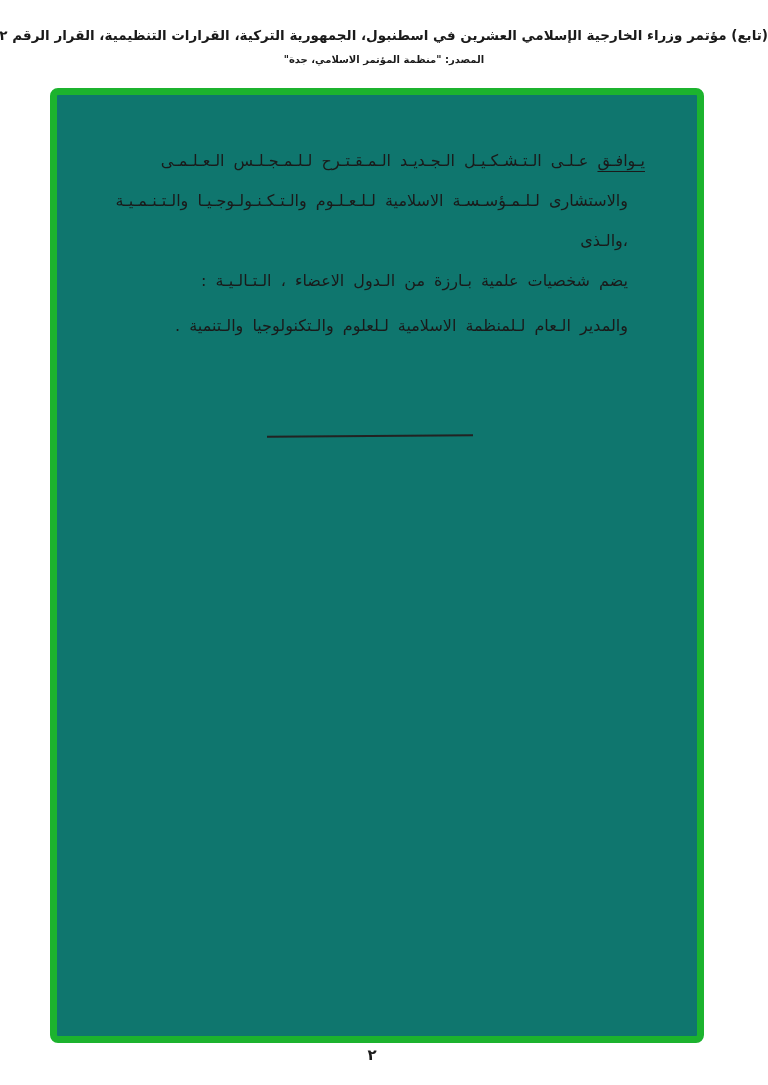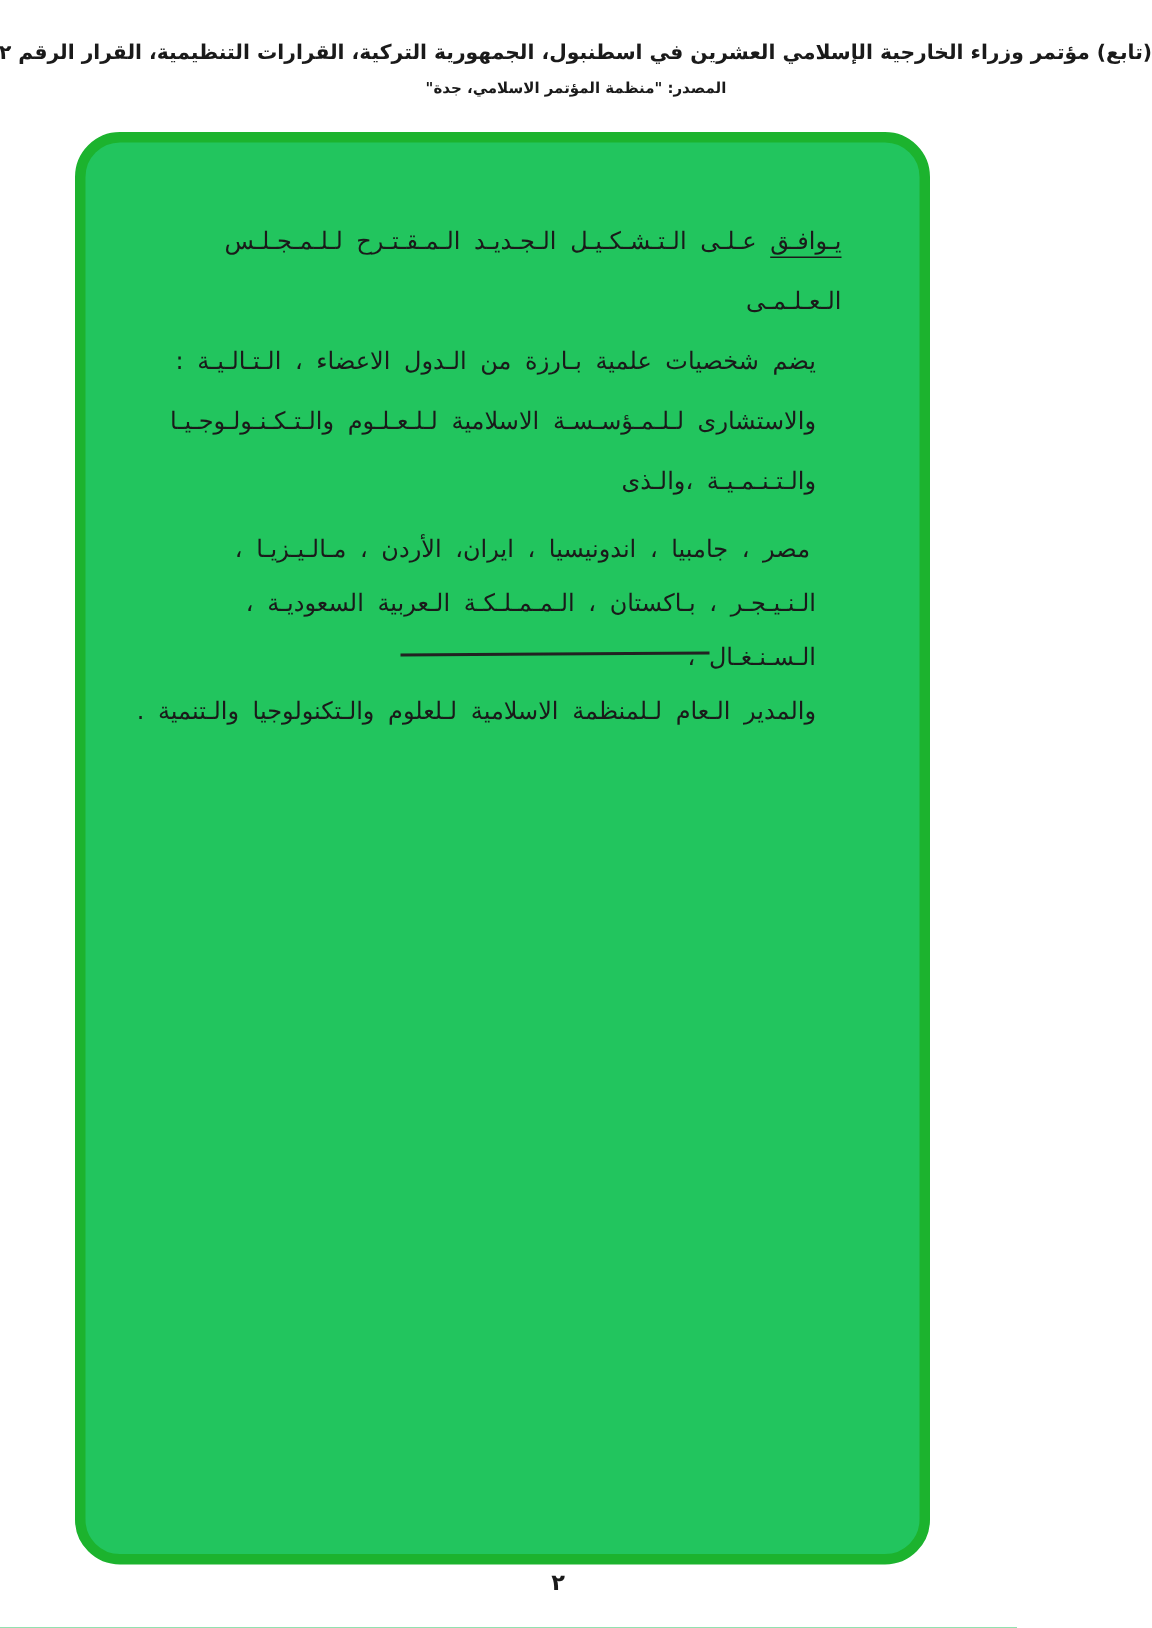--- a/index.html
+++ b/index.html
@@ -25,25 +25,25 @@
     position: absolute; top: 54px; left: 0; right: 0;
     direction: rtl;
     text-align: center;
     font-size: 10px;
     font-weight: bold;
     white-space: nowrap;
   }
   .doc-frame {
     position: absolute;
     left: 50px; top: 88px;
-    width: 570px; height: 955px;
+    width: 654px; height: 955px;
     box-sizing: border-box;
     border: 7px solid var(--frame-green);
-    border-radius: 30px;
-    background: #22c55e;
+    border-radius: 8px;
+    background: #0f766e;
   }
   .doc-body {
     position: absolute;
     top: 46px; right: 69px; left: 31px;
     direction: rtl;
     text-align: right;
     font-size: 16px;
     line-height: 40px;
     word-spacing: 4px;
     color: var(--ink);
@@ -77,25 +77,23 @@
 <div class="header-title">(تابع) مؤتمر وزراء الخارجية الإسلامي العشرين في اسطنبول، الجمهورية التركية، القرارات التنظيمية، القرار الرقم ٢٠/٢-أت</div>
 
 <div class="header-source">المصدر: "منظمة المؤتمر الاسلامي، جدة"</div>
 
 <div class="doc-frame">
   <div class="doc-body">
     <div class="para1">
       <div class="line line1">
         <span class="underlined">يـوافـق</span><span> عـلـى الـتـشـكـيـل الـجـديـد الـمـقـتـرح لـلـمـجـلـس الـعـلـمـى</span>
       </div>
+      <div class="line">والاستشارى لـلـمـؤسـسـة الاسلامية لـلـعـلـوم والـتـكـنـولـوجـيـا والـتـنـمـيـة ،والـذى</div>
       <div class="line">يضم شخصيات علمية بـارزة من الـدول الاعضاء ، الـتـالـيـة :</div>
-      <div class="line">والاستشارى لـلـمـؤسـسـة الاسلامية لـلـعـلـوم والـتـكـنـولـوجـيـا والـتـنـمـيـة ،والـذى</div>
     </div>
     <div class="para2">
-      <div class="line line1">مصر ، جامبيا ، اندونيسيا ، ايران، الأردن ، مـالـيـزيـا ،</div>
-      <div class="line">الـنـيـجـر ، بـاكستان ، الـمـمـلـكـة الـعربية السعوديـة ، الـسـنـغـال ،</div>
       <div class="line">والمدير الـعام لـلمنظمة الاسلامية لـلعلوم والـتكنولوجيا والـتنمية .</div>
     </div>
   </div>
   <div class="divider"></div>
 </div>
 
 <div class="page-number">٢</div>
 
 </body></html>

